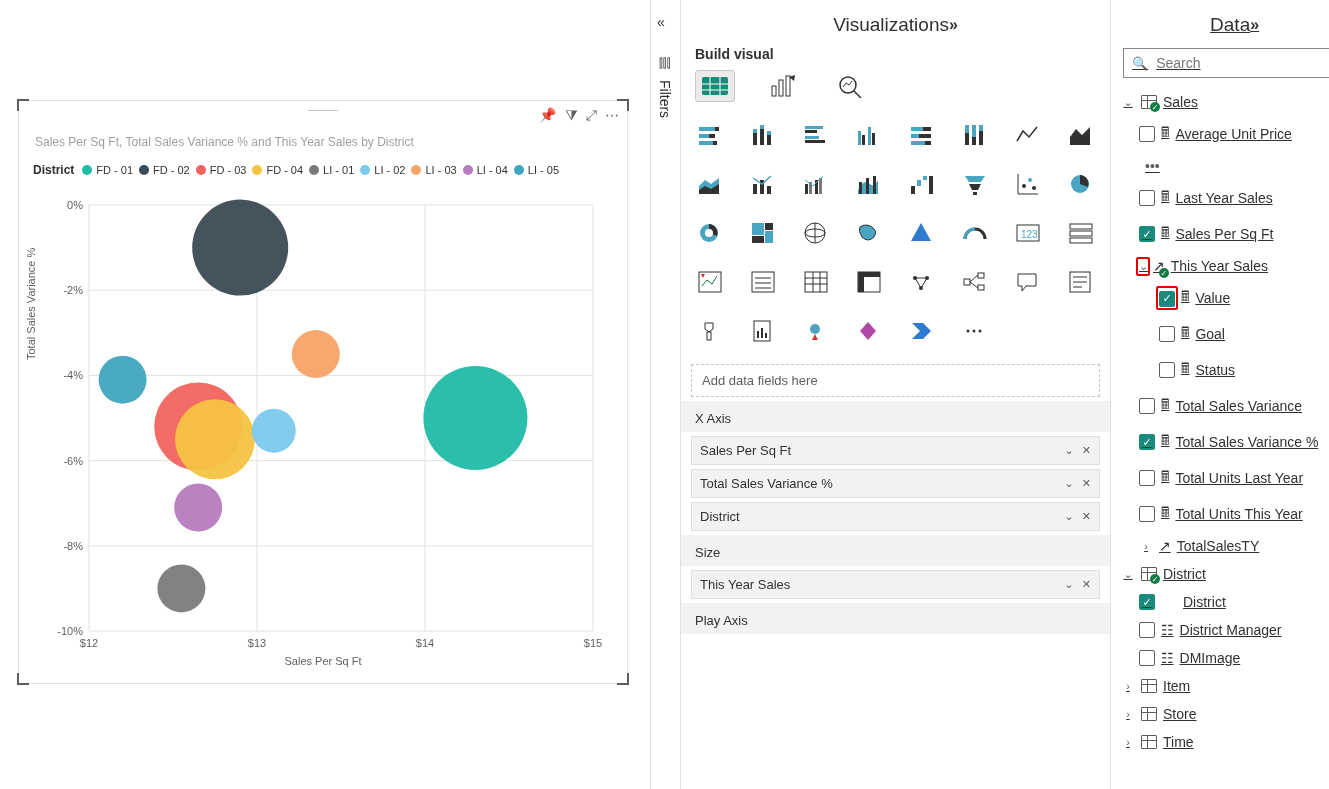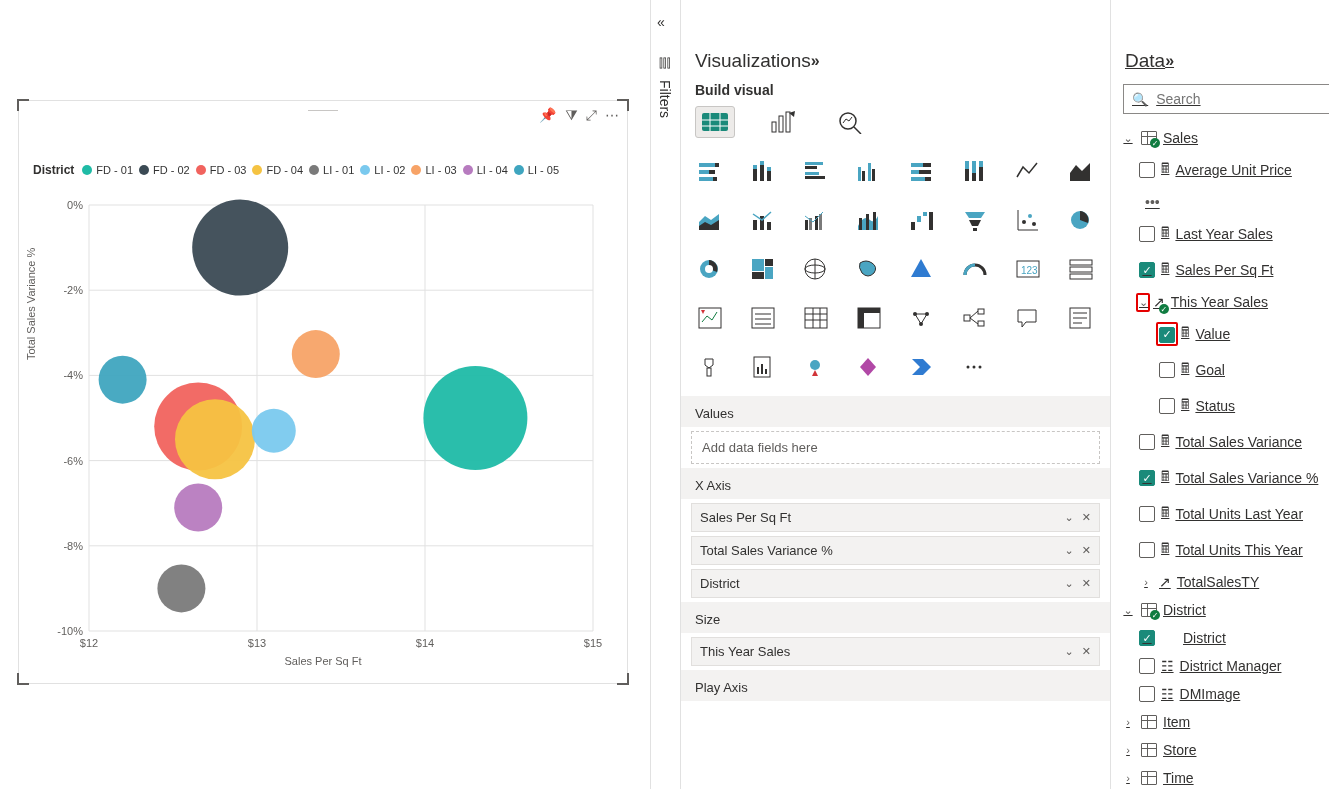--- a/index.html
+++ b/index.html
@@ -29,21 +29,21 @@
 
 .filters-tab { flex: 0 0 30px; border-left: 1px solid #e1e1e1; position: relative; }
 .filters-tab .chevron { position: absolute; top: 14px; left: 6px; font-size: 14px; }
 .filters-tab .bars-icon { position: absolute; top: 56px; left: 8px; font-size: 12px; }
 .filters-tab .label { writing-mode: vertical-rl; position: absolute; top: 80px; left: 6px; font-size: 14px; }
 
 
 .pane { border-left: 1px solid #e1e1e1; display: flex; flex-direction: column; }
 .pane-viz { flex: 0 0 330px; }
 .pane-data { flex: 1; text-decoration: underline; }
-.pane-header { display: flex; justify-content: flex-start; align-items: center; padding: 14px 14px 6px 14px; margin-top: 36px; }
+.pane-header { display: flex; justify-content: center; align-items: center; padding: 14px 14px 6px 14px; }
 .pane-title { font-size: 19px; font-weight: 400; }
 .pane-header .chev { font-size: 16px; font-weight:600; }
 .pane-sub { font-size: 14px; font-weight: 600; padding: 4px 14px 8px 14px; }
 
 .build-tabs { display: flex; gap: 28px; padding: 0 14px 10px 14px; align-items:center; }
 .build-tab { width: 40px; height: 32px; display:flex; align-items:center; justify-content:center; border-radius:3px; }
 .build-tab.active { background: #edebe9; border:1px solid #c8c6c4; }
 
 .viz-gallery { display: grid; grid-template-columns: repeat(8, 34px); gap: 19px; padding: 8px 12px 14px 12px; }
 .viz-icon { width: 34px; height: 30px; display:flex; align-items:center; justify-content:center; cursor:pointer; }
@@ -83,20 +83,21 @@
     <span class="frame-handle fh-tr"></span>
     <span class="frame-handle fh-bl"></span>
     <span class="frame-handle fh-br"></span>
     <div class="drag-bar"></div>
     <div class="visual-header-icons">
       <span>📌</span>
       <span>⧩</span>
       <span>⤢</span>
       <span>⋯</span>
     </div>
+    <div class="chart-title">Sales Per Sq Ft, Total Sales Variance % and This Year Sales by District</div>
 
     <div class="legend-row">
       <span class="legend-title">District</span>
       <span class="legend-item">
           <span class="swatch" style="background:#1fbba6"></span>
           <span>FD - 01</span>
         </span>
       <span class="legend-item">
           <span class="swatch" style="background:#3b4a54"></span>
           <span>FD - 02</span>
@@ -488,21 +489,20 @@
     <div class="viz-icon">
         <svg>
           <circle cx="6" cy="12" r="1.5" fill="#323130"></circle>
           <circle cx="12" cy="12" r="1.5" fill="#323130"></circle>
           <circle cx="18" cy="12" r="1.5" fill="#323130"></circle>
         </svg>
       </div>
   </div>
 
   <div class="wells">
-    <div class="well-label">Values</div>
     <div class="well-drop">Add data fields here</div>
 
     <div class="well-label">X Axis</div>
     <div class="well-pill">
       <span>Sales Per Sq Ft</span>
       <span class="actions">
           <span>⌄</span>
           <span>✕</span>
         </span>
     </div>

